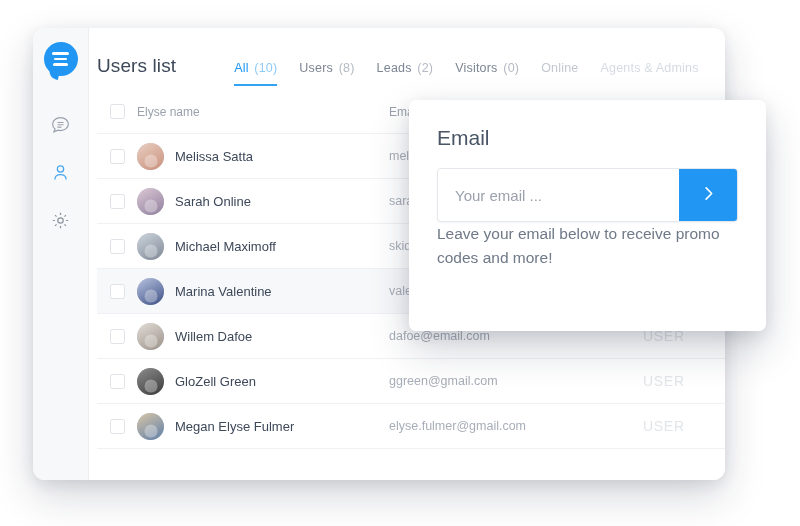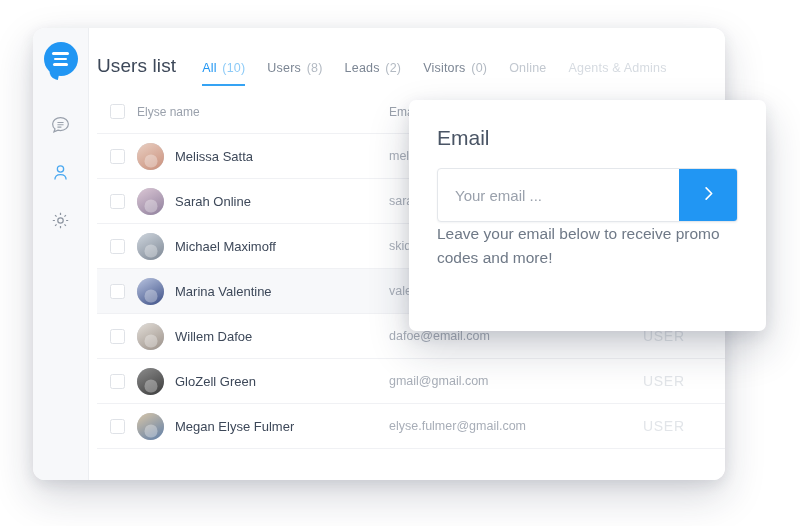--- a/index.html
+++ b/index.html
@@ -126,21 +126,21 @@
     font-size: 12.5px;
     color: #7c8694;
     padding-bottom: 9px;
     border-bottom: 2px solid transparent;
     white-space: nowrap;
     cursor: pointer;
     letter-spacing: .2px;
   }
   .tab .cnt { color: #b3bac3; margin-left: 2px; }
 
-  .tab.active { color: #2196f3; border-bottom-color: #35a3f4; }
+  .tab.active { color: #2196f3; border-bottom-color: #35a3f4; margin-left: 32px; }
   .tab.active .cnt { color: #8ecbf7; }
 
   .tab.faded-1 { color: #c2c8d0; }
   .tab.faded-2 { color: #d6dbe1; }
 
   
   #table {
     flex: 1;
     min-height: 0;
     padding-left: 8px;
@@ -421,21 +421,21 @@
               <div class="role-cell">USER</div>
             </div>
             <div class="trow">
               <div class="cb-cell">
                 <div class="cb"></div>
               </div>
               <div class="name-cell">
                 <div class="avatar" style="--av: linear-gradient(150deg,#8d8d8d,#3a3a3a);"></div>
                 <span class="name-txt">GloZell Green</span>
               </div>
-              <div class="email-cell">gmail@gmail.com</div>
+              <div class="email-cell">ggreen@gmail.com</div>
               <div class="role-cell">USER</div>
             </div>
             <div class="trow">
               <div class="cb-cell">
                 <div class="cb"></div>
               </div>
               <div class="name-cell">
                 <div class="avatar" style="--av: linear-gradient(150deg,#d8c6a8,#5f7ea8);"></div>
                 <span class="name-txt">Megan Elyse Fulmer</span>
               </div>

